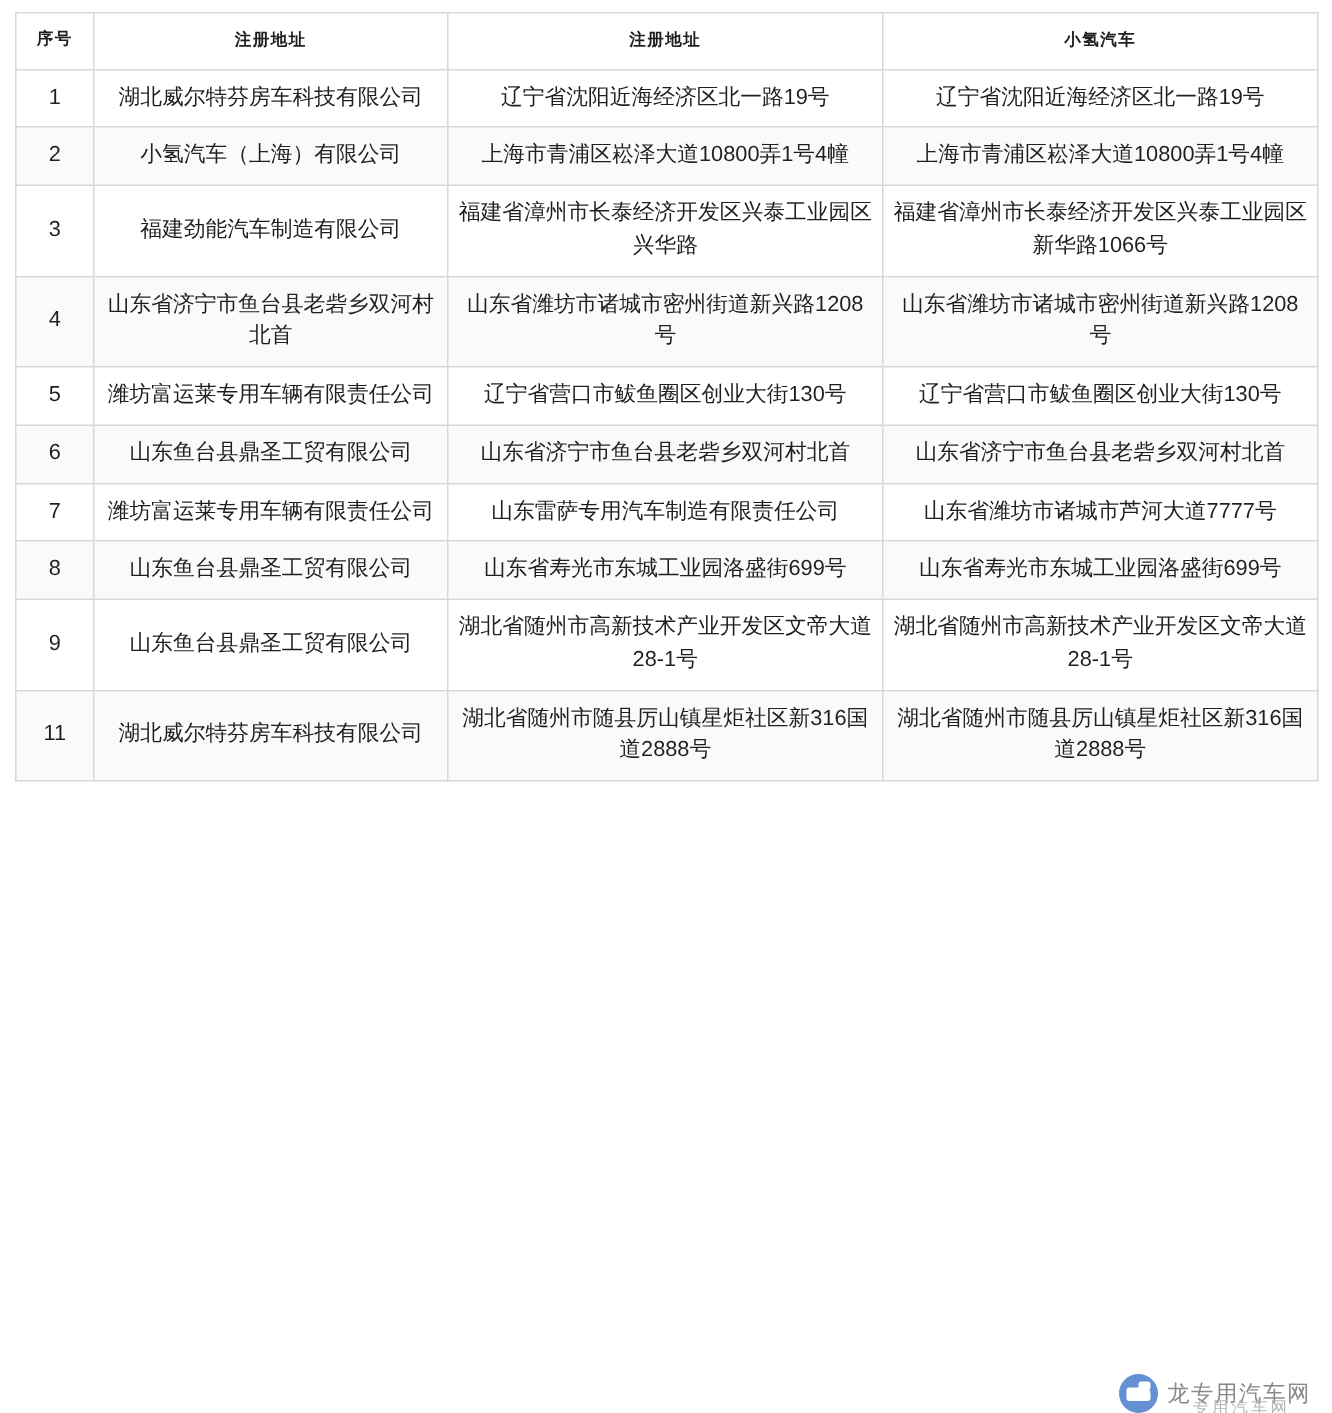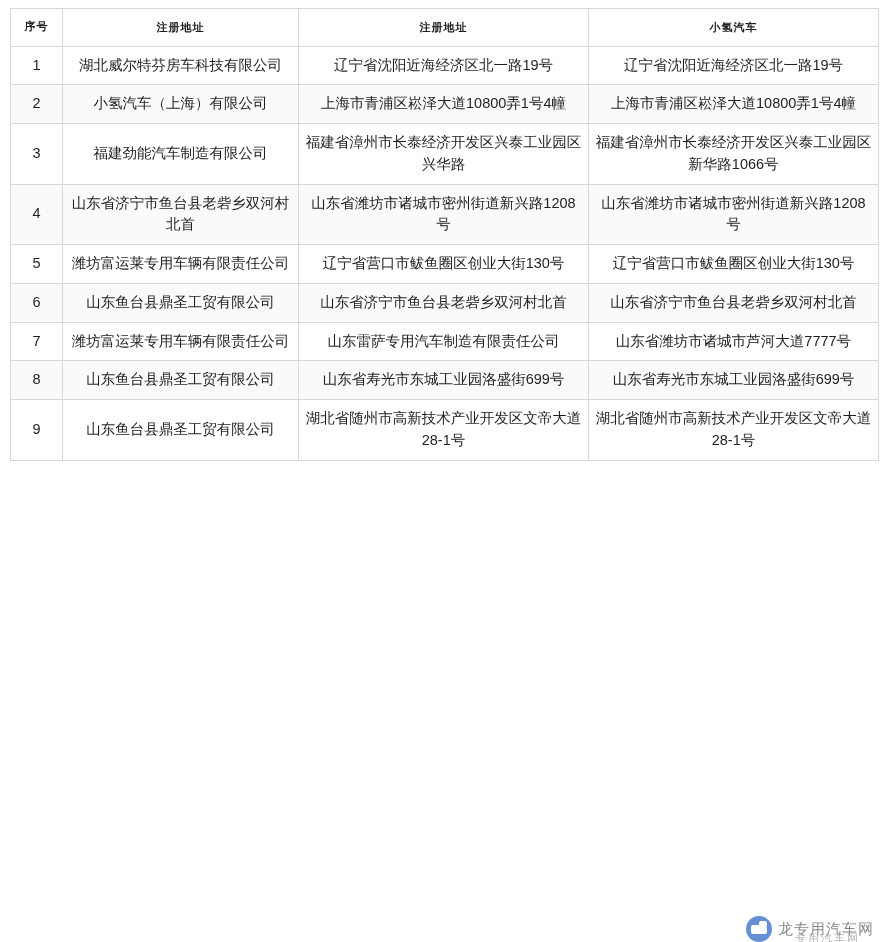--- a/index.html
+++ b/index.html
@@ -192,20 +192,26 @@
         <td class="name">山东鱼台县鼎圣工贸有限公司</td>
         <td class="reg">山东省寿光市东城工业园洛盛街699号</td>
         <td class="prod">山东省寿光市东城工业园洛盛街699号</td>
       </tr>
       <tr>
         <td class="idx">9</td>
         <td class="name">山东鱼台县鼎圣工贸有限公司</td>
         <td class="reg">湖北省随州市高新技术产业开发区文帝大道28-1号</td>
         <td class="prod">湖北省随州市高新技术产业开发区文帝大道28-1号</td>
       </tr>
+      <tr>
+        <td class="idx">11</td>
+        <td class="name">湖北威尔特芬房车科技有限公司</td>
+        <td class="reg">湖北省随州市随县厉山镇星炬社区新316国道2888号</td>
+        <td class="prod">湖北省随州市随县厉山镇星炬社区新316国道2888号</td>
+      </tr>
     </tbody>
   </table>
 
   <div class="watermark">
     <span class="wm-logo"></span>
     <span class="wm-text">龙专用汽车网</span>
     <span class="wm-sub">专用汽车网</span>
   </div>
 
 </div>

